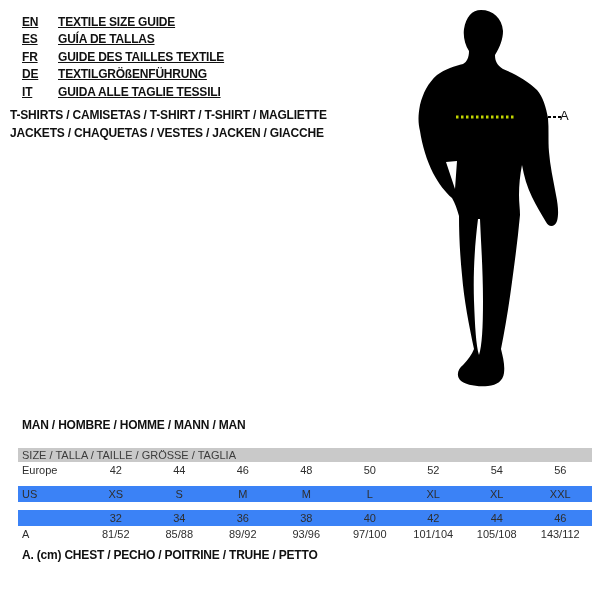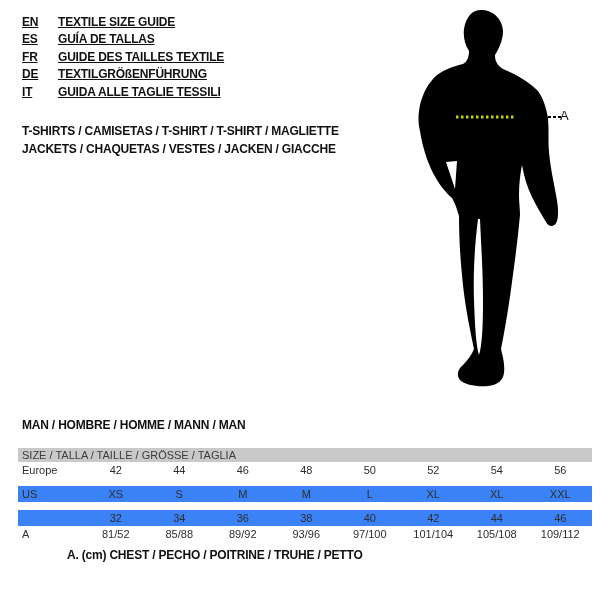--- a/index.html
+++ b/index.html
@@ -9,40 +9,40 @@
   }
   .abs{position:absolute;}
 
   
   .lang-list{left:22px;top:13px;width:360px;}
   .lang-row{display:flex;height:17.5px;align-items:center;text-decoration:underline;}
   .lang-code{width:36px;font-size:12px;font-weight:bold;letter-spacing:-0.2px;}
   .lang-label{font-size:12px;font-weight:bold;letter-spacing:-0.2px;}
 
   
-  .categories{left:22px;top:106px;width:400px;margin-top:16px;}
+  .categories{left:10px;top:106px;width:400px;}
   .cat-line{font-size:12px;font-weight:bold;letter-spacing:-0.2px;line-height:18px;}
 
   
   .figure-svg{left:415px;top:5px;}
   .measure-a-label{left:560px;top:108px;font-size:13px;font-weight:400;color:#111;}
 
   
   .section-man{left:22px;top:418px;font-size:12px;font-weight:bold;letter-spacing:-0.2px;}
 
   
   .size-table{left:18px;top:448px;width:574px;font-size:11px;color:#2e2e2e;}
   .t-header{background:#c9c9c9;height:14px;line-height:14px;padding-left:4px;color:#3c3c3c;}
   .t-row{display:flex;height:16px;line-height:16px;}
   .t-row.shaded{background:#3b82f6;margin-top:8px;}
   .t-label{width:62px;padding-left:4px;text-align:left;}
   .t-cell{flex:1 1 0;text-align:center;}
 
   
-  .footnote{left:22px;top:548px;font-size:12px;font-weight:bold;letter-spacing:-0.2px;margin-left:45px;}
+  .footnote{left:22px;top:548px;font-size:12px;font-weight:bold;letter-spacing:-0.2px;}
 </style>
 </head>
 <body>
 
 <div class="abs lang-list">
   <div class="lang-row">
     <span class="lang-code">EN</span>
     <span class="lang-label">TEXTILE SIZE GUIDE</span>
   </div>
   <div class="lang-row">
@@ -131,17 +131,17 @@
 
   <div class="t-row">
     <span class="t-label">A</span>
     <span class="t-cell">81/52</span>
     <span class="t-cell">85/88</span>
     <span class="t-cell">89/92</span>
     <span class="t-cell">93/96</span>
     <span class="t-cell">97/100</span>
     <span class="t-cell">101/104</span>
     <span class="t-cell">105/108</span>
-    <span class="t-cell">109/112</span>
+    <span class="t-cell">143/112</span>
   </div>
 </div>
 
 <div class="abs footnote">A. (cm) CHEST / PECHO / POITRINE / TRUHE / PETTO</div>
 
 </body></html>

